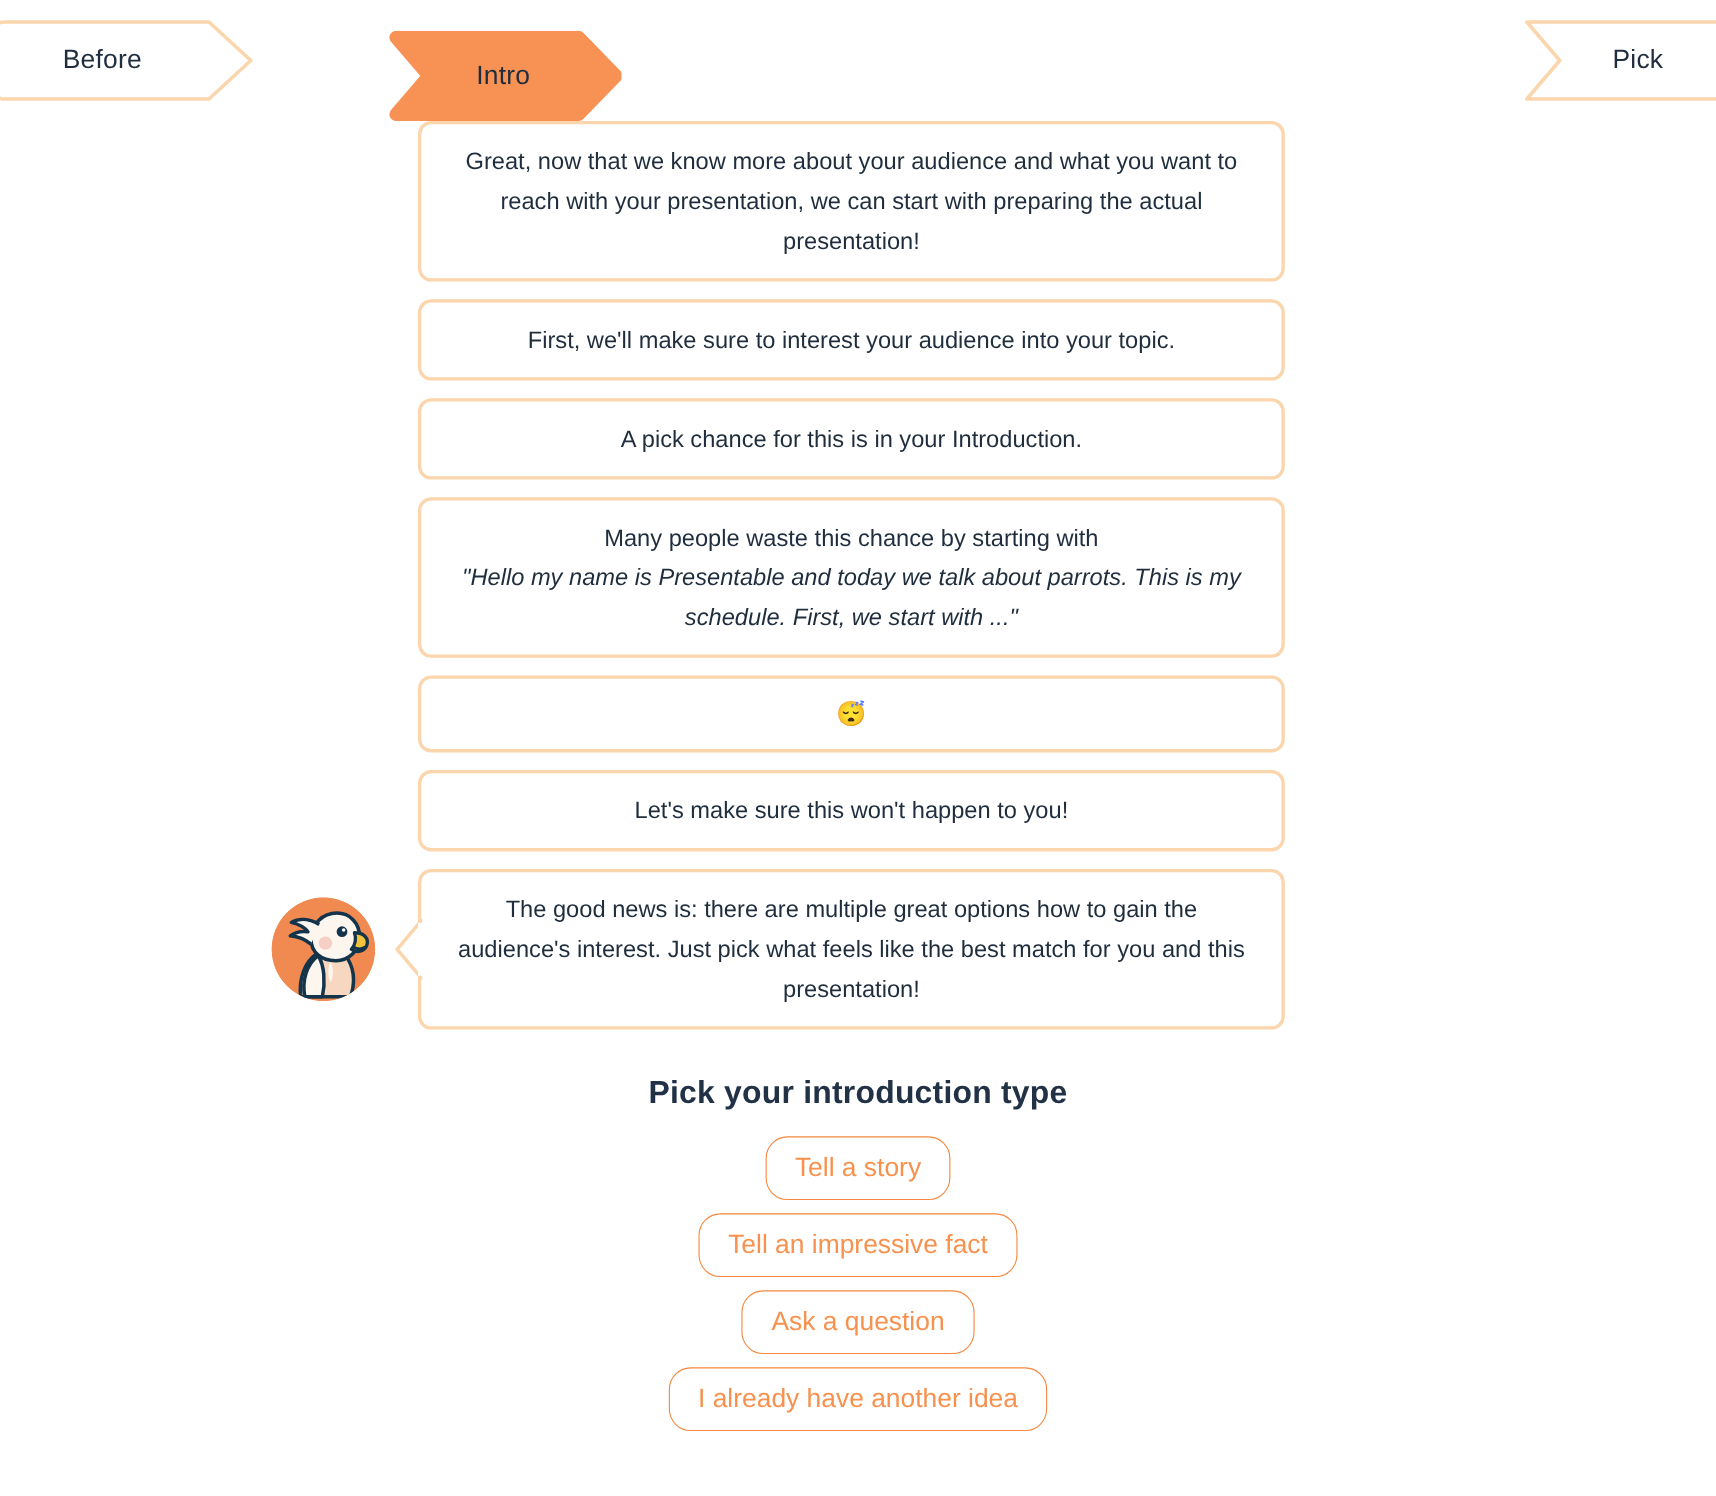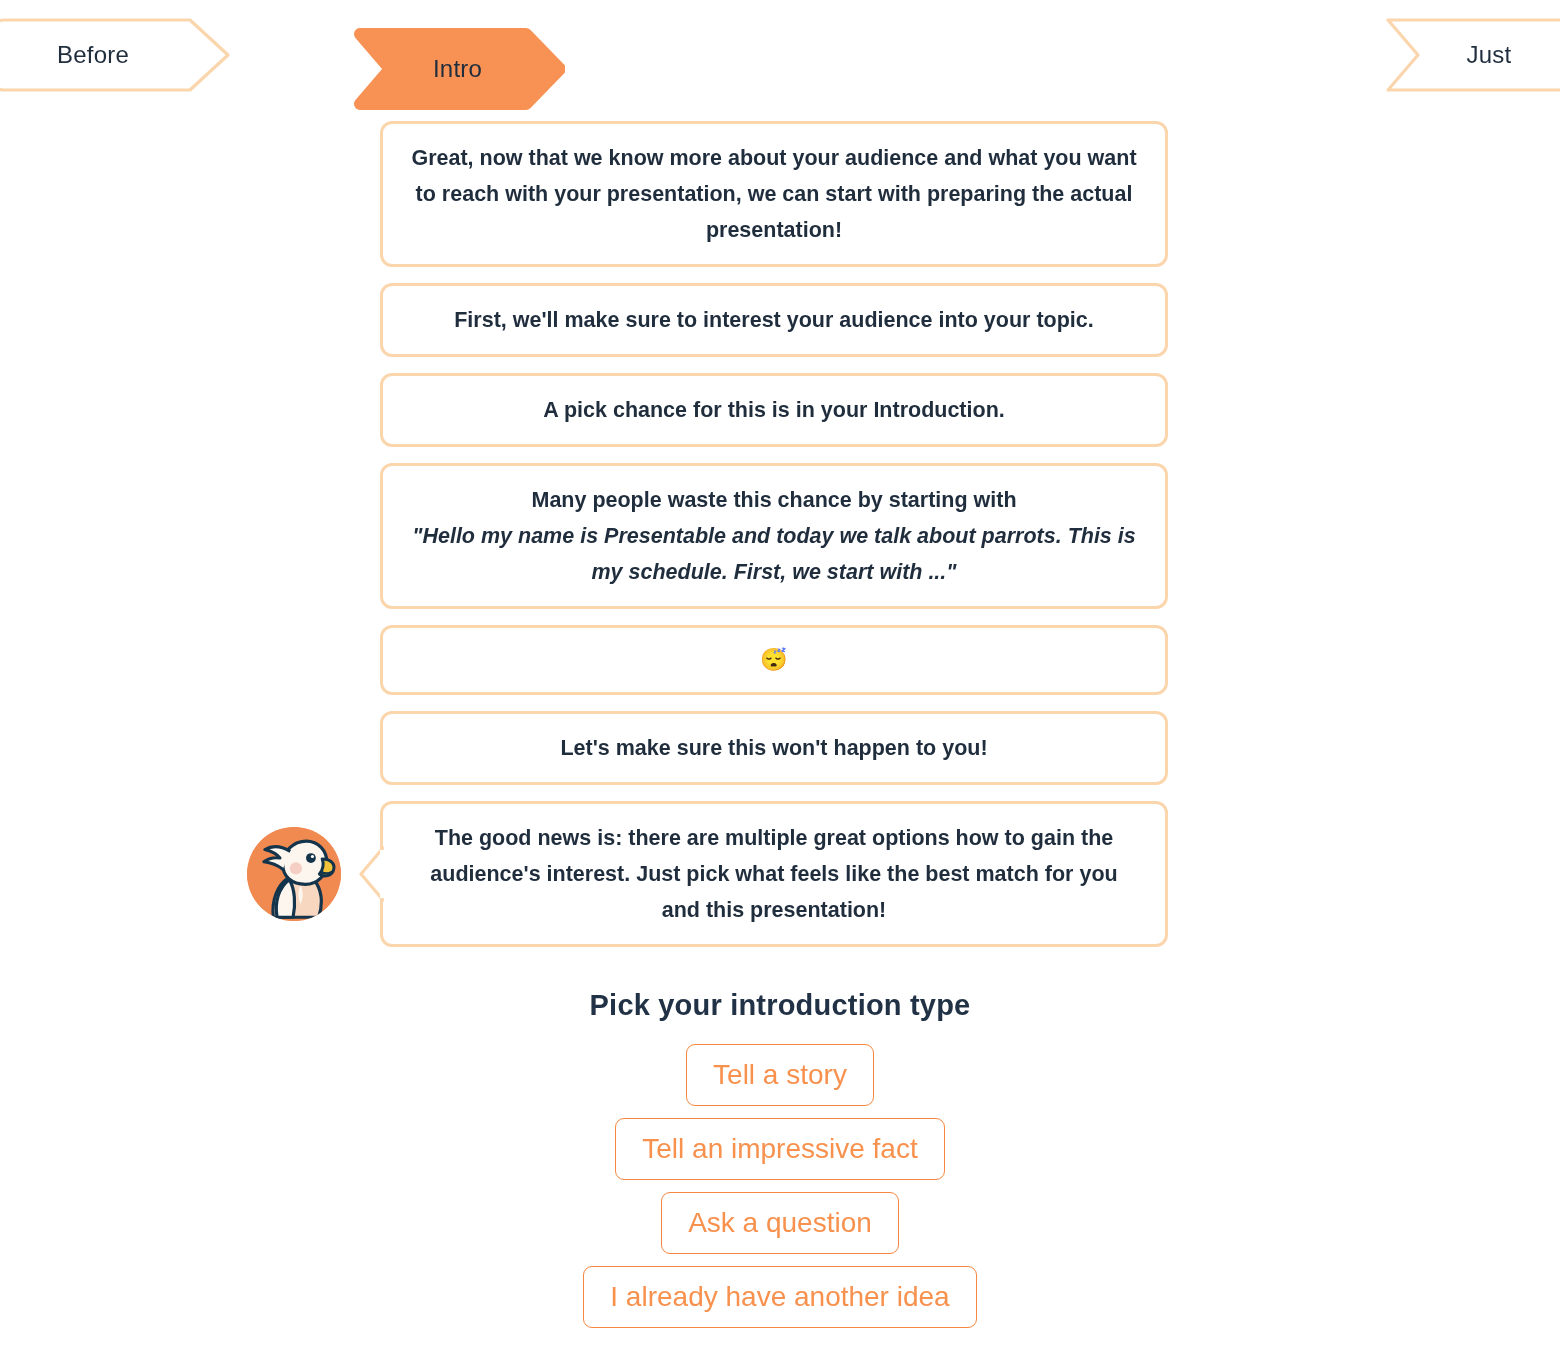--- a/index.html
+++ b/index.html
@@ -76,22 +76,21 @@
   .step-after  .step-label { position: relative; z-index: 2; }
 
   
   .chat {
     position: relative;
     width: 1560px;
   }
   .bubble-row {
     position: relative;
     width: 790px;
-    margin: 11px auto 0 380px;
-    font-weight: bold;
+    margin: 0 auto 0 380px;
   }
   .bubble {
     position: relative;
     box-sizing: border-box;
     width: 788px;
     border: 3px solid #fbd5ac;
     border-radius: 12px;
     background: #ffffff;
     text-align: center;
     font-size: 21.5px;
@@ -152,25 +151,25 @@
   .options {
     display: flex;
     flex-direction: column;
     align-items: center;
     gap: 12px;
   }
   .option-btn {
     display: inline-block;
     box-sizing: border-box;
     border: 1.6px solid #f5873f;
-    border-radius: 9px;
+    border-radius: 20px;
     background: #ffffff;
     color: #f7914d;
     font-family: "Liberation Sans", sans-serif;
-    font-size: 28px;
+    font-size: 24px;
     line-height: 1;
     padding: 16px 26px;
     cursor: pointer;
     white-space: nowrap;
   }
 </style>
 </head>
 <body>
 
 <div class="stepbar">
@@ -192,21 +191,21 @@
     </span>
     <span class="step-label">Intro</span>
   </div>
 
   <div class="step step-after">
     <span class="shape">
       <svg width="200" height="74" viewBox="0 0 200 74" xmlns="http://www.w3.org/2000/svg">
         <path d="M14,2 H186 A12,12 0 0 1 198,14 V60 A12,12 0 0 1 186,72 H14 L44,37 Z" fill="#ffffff" stroke="#fbd5ac" stroke-width="3.2" stroke-linejoin="round"></path>
       </svg>
     </span>
-    <span class="step-label">Just</span>
+    <span class="step-label">Pick</span>
   </div>
 </div>
 
 <div class="chat">
   <div class="bubble-row">
 
     <div class="bubble">
       <span>Great, now that we know more about your audience and what you want to reach with your presentation, we can start with preparing the actual presentation!</span>
     </div>
 

